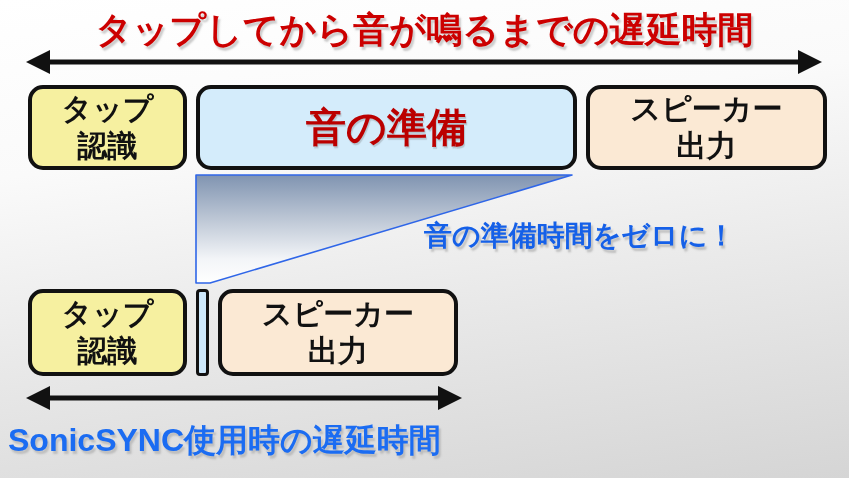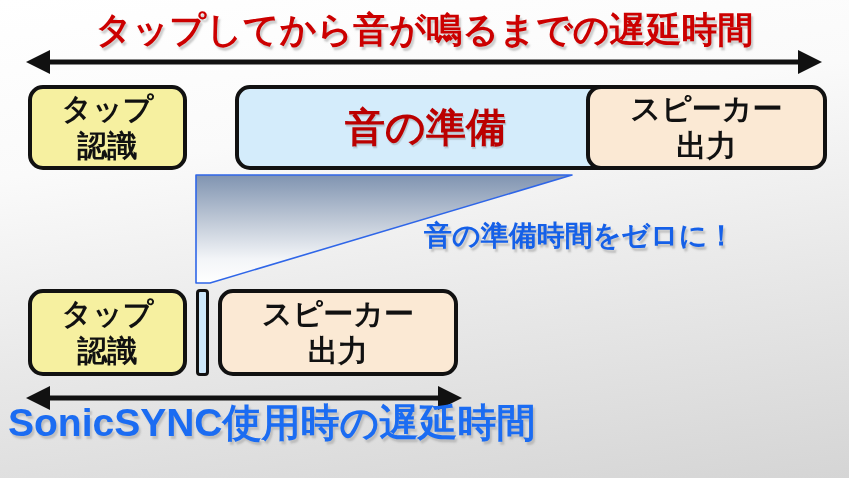--- a/index.html
+++ b/index.html
@@ -41,21 +41,20 @@
   }
   .box-tap-1, .box-tap-2 { left: 28px; width: 159px; background: #f6f0a0; }
   .box-tap-1 { top: 85px;  height: 85px; }
   .box-tap-2 { top: 289px; height: 87px; }
   .box-prep {
     left: 196px; top: 85px; width: 381px; height: 85px;
     background: #d4ecfb;
     font-size: 40px;
     color: #bb0000;
     text-shadow: 1px 2px 1px rgba(110,110,110,0.3);
-    margin-left: 39px;
   }
   .box-speaker-1 { left: 586px; top: 85px;  width: 241px; height: 85px; background: #fbe9d4; }
   .box-speaker-2 { left: 218px; top: 289px; width: 240px; height: 87px; background: #fbe9d4; }
   .sliver {
     position: absolute;
     left: 196px; top: 289px; width: 13px; height: 87px;
     box-sizing: border-box;
     border: 3px solid #111111;
     border-radius: 4px;
     background: #cde8fb;
@@ -65,22 +64,22 @@
     position: absolute;
     left: 424px; top: 217px;
     font-size: 28px;
     font-weight: bold;
     color: #1560e8;
     text-shadow: 2px 3px 2px rgba(110,110,110,0.35);
     white-space: nowrap;
   }
   .caption {
     position: absolute;
-    left: 8px; top: 396px;
-    font-size: 39px;
+    left: 8px; top: 419px;
+    font-size: 32px;
     font-weight: bold;
     color: #1b6cf2;
     text-shadow: 2px 3px 2px rgba(110,110,110,0.3);
     white-space: nowrap;
   }
 </style>
 </head>
 <body>
 
 <div class="canvas">

